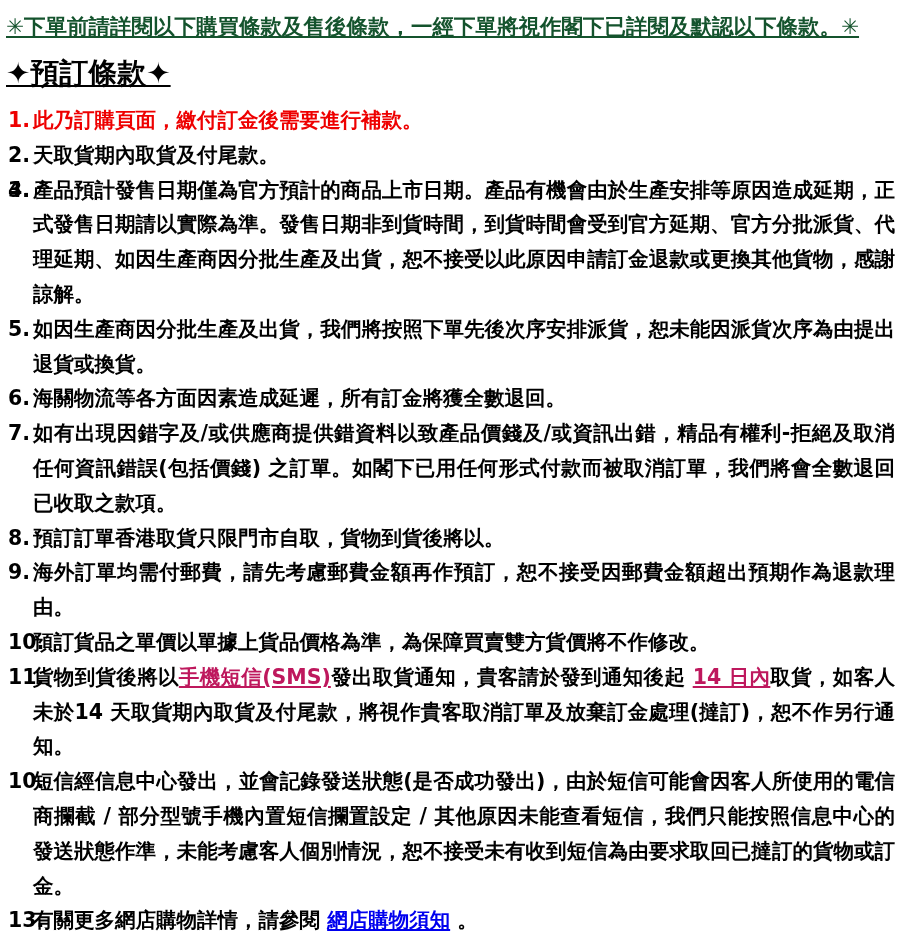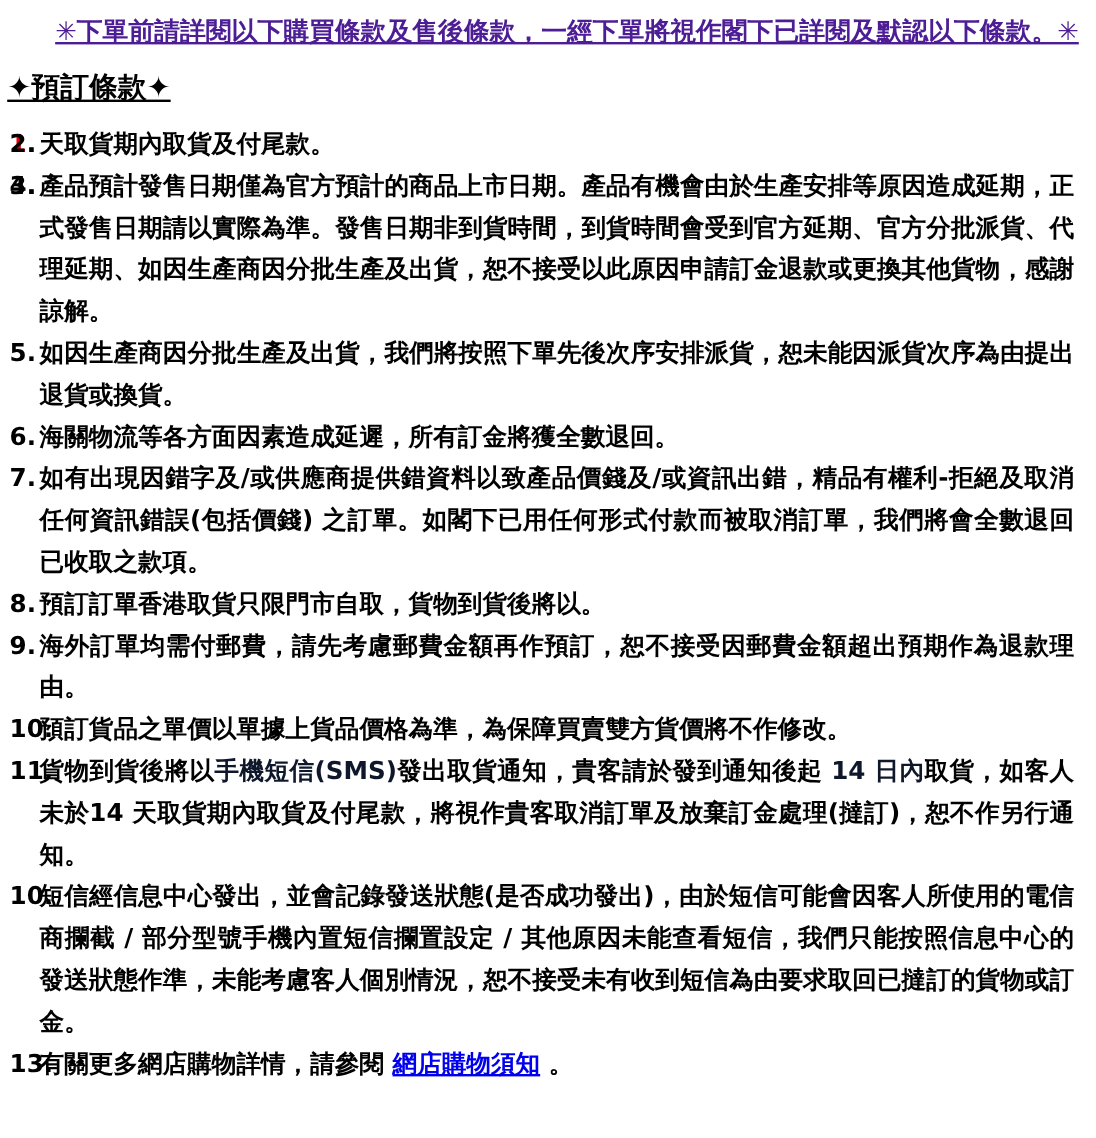--- a/index.html
+++ b/index.html
@@ -14,32 +14,31 @@
     font-family: "DejaVu Sans", "Liberation Sans", sans-serif;
     font-weight: 700;
     color: #000000;
   }
   .page {
     width: 913px;
     height: 948px;
     box-sizing: border-box;
   }
   .doc-header {
-    margin: 12px 14px 0 22px;
+    margin: 12px 14px 0 6px;
     font-size: 21.5px;
     line-height: 30px;
-    color: #4c1d95;
+    color: #14532d;
     text-decoration: underline;
     white-space: nowrap;
-    text-align: right;
   }
   .section-title {
     display: inline-block;
     margin: 16px 0 0 6px;
-    font-size: 24px;
+    font-size: 29px;
     line-height: 30px;
     color: #000000;
     text-decoration: underline;
   }
   .terms {
     margin: 15px 0 0 0;
     padding: 0;
     list-style: none;
   }
   .term {
@@ -56,38 +55,39 @@
     position: absolute;
     left: 8px;
     top: 0;
     text-align: left;
   }
   .term.red,
   .term.red .num {
     color: #ee0000;
   }
   .seg-em {
-    color: #0f172a;
+    color: #be185d;
+    text-decoration: underline;
   }
   a.seg-link {
     color: #0000ee;
     text-decoration: underline;
     cursor: pointer;
   }
 </style>
 </head>
 <body>
 
 <div class="page">
   <div class="doc-header">✳下單前請詳閱以下購買條款及售後條款，一經下單將視作閣下已詳閱及默認以下條款。✳</div>
   <div>
     <span class="section-title">✦預訂條款✦</span>
   </div>
   <div class="terms" id="terms-list">
-      <div class="term red"><span class="num">1.</span></div>
+      <div class="term red"><span class="num">1.</span><span><span>此乃訂購頁面，繳付訂金後需要進行補款。</span></span></div>
       <div class="term"><span class="num">2.</span><span><span>天取貨期內取貨及付尾款。</span></span></div>
       <div class="term"><span class="num">3.</span></div>
       <div class="term"><span class="num">4.</span><span><span>產品預計發售日期僅為官方預計的商品上市日期。產品有機會由於生產安排等原因造成延期，正式發售日期請以實際為準。發售日期非到貨時間，到貨時間會受到官方延期、官方分批派貨、代理延期、如因生產商因分批生產及出貨，恕不接受以此原因申請訂金退款或更換其他貨物，感謝諒解。</span></span></div>
       <div class="term"><span class="num">5.</span><span><span>如因生產商因分批生產及出貨，我們將按照下單先後次序安排派貨，恕未能因派貨次序為由提出退貨或換貨。</span></span></div>
       <div class="term"><span class="num">6.</span><span><span>海關物流等各方面因素造成延遲，所有訂金將獲全數退回。</span></span></div>
       <div class="term"><span class="num">7.</span><span><span>如有出現因錯字及/或供應商提供錯資料以致產品價錢及/或資訊出錯，精品有權利-拒絕及取消任何資訊錯誤(包括價錢) 之訂單。如閣下已用任何形式付款而被取消訂單，我們將會全數退回已收取之款項。</span></span></div>
       <div class="term"><span class="num">8.</span><span><span>預訂訂單香港取貨只限門市自取，貨物到貨後將以。</span></span></div>
       <div class="term"><span class="num">9.</span><span><span>海外訂單均需付郵費，請先考慮郵費金額再作預訂，恕不接受因郵費金額超出預期作為退款理由。</span></span></div>
       <div class="term"><span class="num">10.</span><span><span>預訂貨品之單價以單據上貨品價格為準，為保障買賣雙方貨價將不作修改。</span></span></div>
       <div class="term"><span class="num">11.</span><span><span>貨物到貨後將以</span><span class="seg-em">手機短信(SMS)</span><span>發出取貨通知，貴客請於發到通知後起 </span><span class="seg-em">14 日內</span><span>取貨，如客人未於14 天取貨期內取貨及付尾款，將視作貴客取消訂單及放棄訂金處理(撻訂)，恕不作另行通知。</span></span></div>

